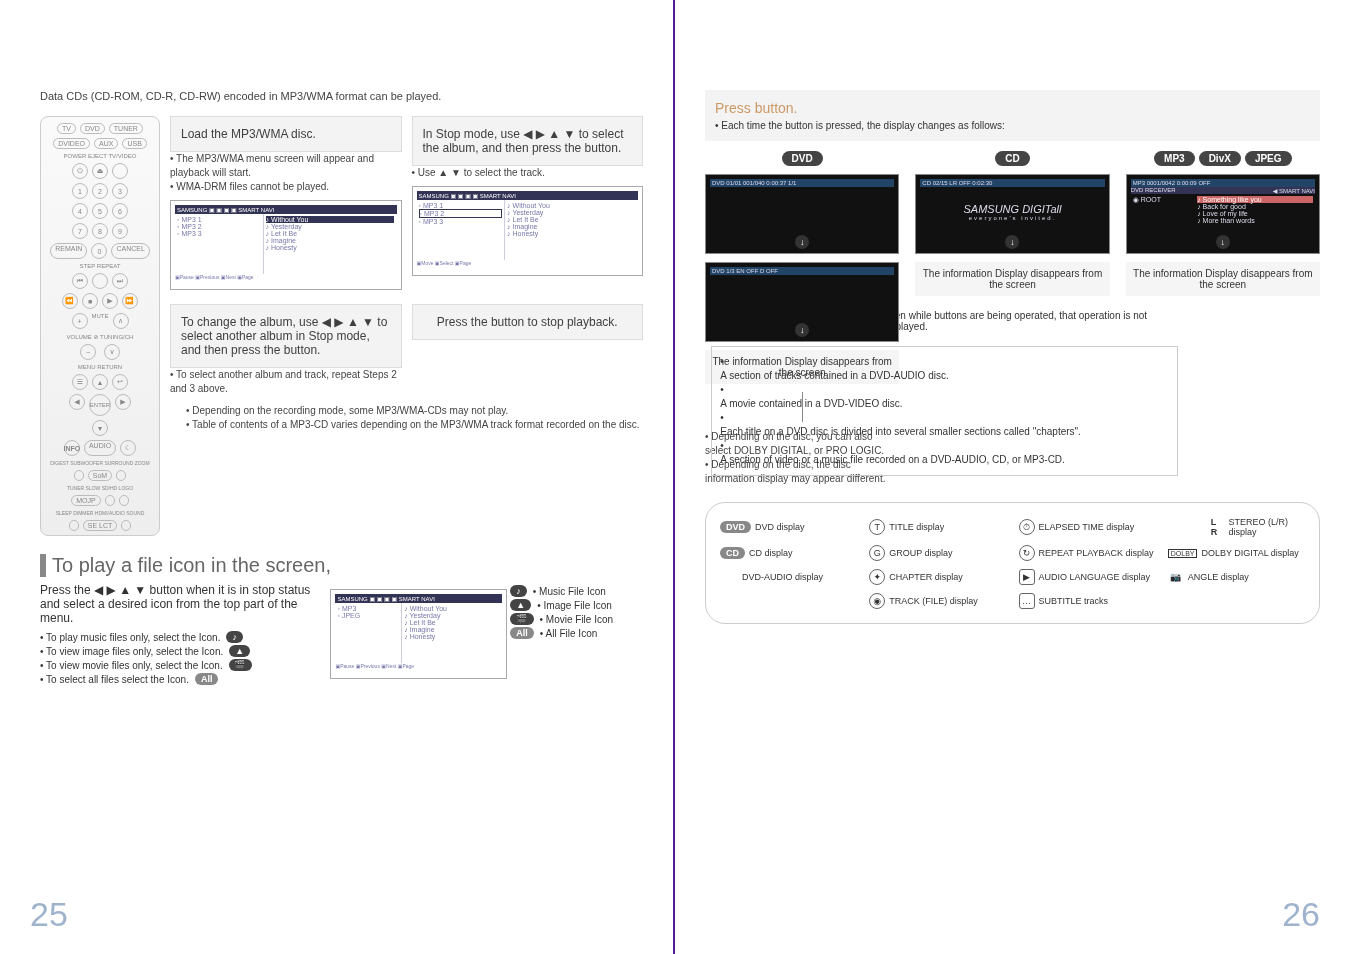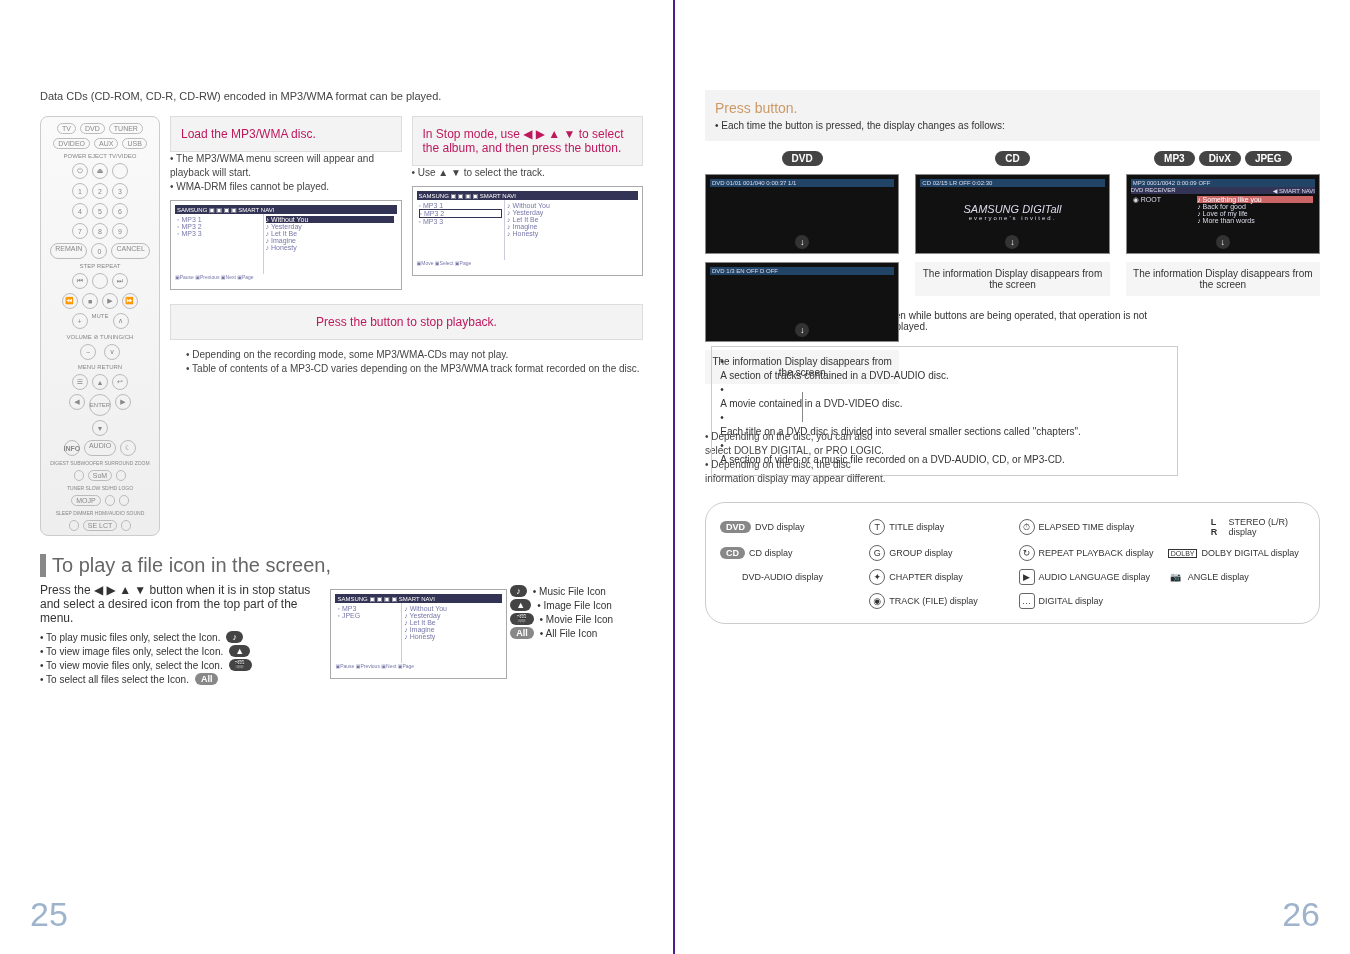--- a/index.html
+++ b/index.html
@@ -43,21 +43,21 @@
   .btn-round { width:16px; height:16px; border:1px solid #bbb; border-radius:50%; display:flex;align-items:center;justify-content:center; }
   .remote-row { display:flex; gap:4px; justify-content:center;}
   .step-col { flex: 1; display:flex; flex-direction:column; gap:8px; }
   .two-steps { display:flex; gap:10px; }
   .step-box {
     flex:1;
     background: #f3f3f3;
     border: 1px solid #ddd;
     padding: 10px;
     font-size: 12px;
-    color: #be185d;
+    color: #404040;
   }
   .step-note { font-size: 10px; color:#444; line-height:1.4; }
   .mini-screen {
     border:1px solid #aaa;
     background:#fff;
     height:90px;
     margin:6px 0;
     font-size:7px;
     color:#77a;
     padding:4px;
@@ -258,20 +258,26 @@
                   <div>♪ <span>Honesty</span></div>
                 </div>
               </div>
               <div style="font-size:5px;">▣Move ▣Select ▣Page</div>
             </div>
           </div>
         </div>
 
         <div class="two-steps">
           <div style="flex:1;">
+            <div class="step-box">
+              <span>To change the album, use ◀ ▶ ▲ ▼ to select another album in Stop mode, and then press the         button.</span>
+            </div>
+            <div class="step-note">• To select another album and track, repeat Steps 2 and 3 above.</div>
+          </div>
+          <div style="flex:1;">
             <div class="step-box" style="text-align:center;">
               <span>Press the         button to stop playback.</span>
             </div>
           </div>
         </div>
 
         <div class="footnote">
           <div>• Depending on the recording mode, some MP3/WMA-CDs may not play.</div>
           <div>• Table of contents of a MP3-CD varies depending on the MP3/WMA track format recorded on the disc.</div>
         </div>
@@ -480,20 +486,20 @@
           <span>ANGLE display</span>
         </div>
 
       <div class="legend-item"></div>
       <div class="legend-item">
           <span class="glyph">◉</span>
           <span>TRACK (FILE) display</span>
         </div>
       <div class="legend-item">
           <span class="glyph" style="border-radius:3px;">…</span>
-          <span>DIGITAL display</span>
+          <span>SUBTITLE tracks</span>
         </div>
       <div class="legend-item"></div>
     </div>
 
     <div class="page-num page-num-right">26</div>
   </div>
 </div>
 
 </body></html>

